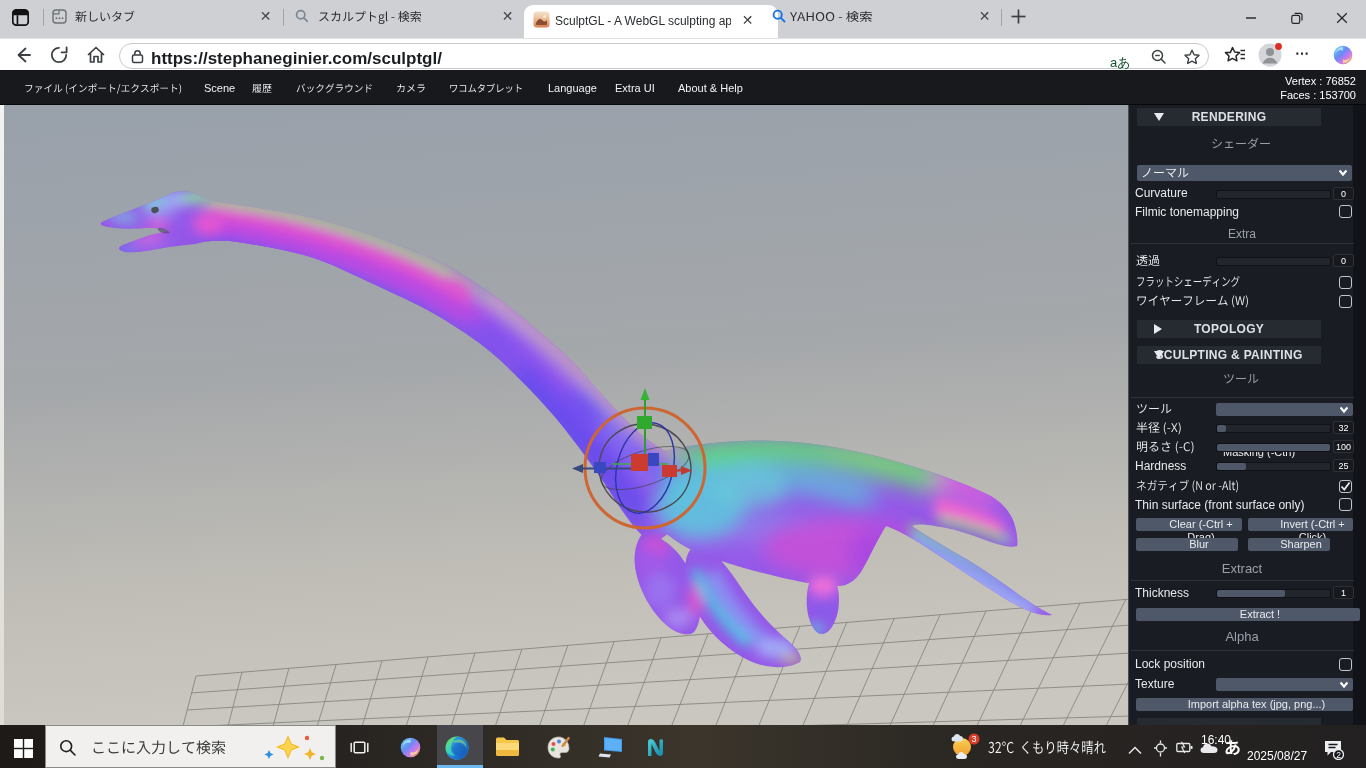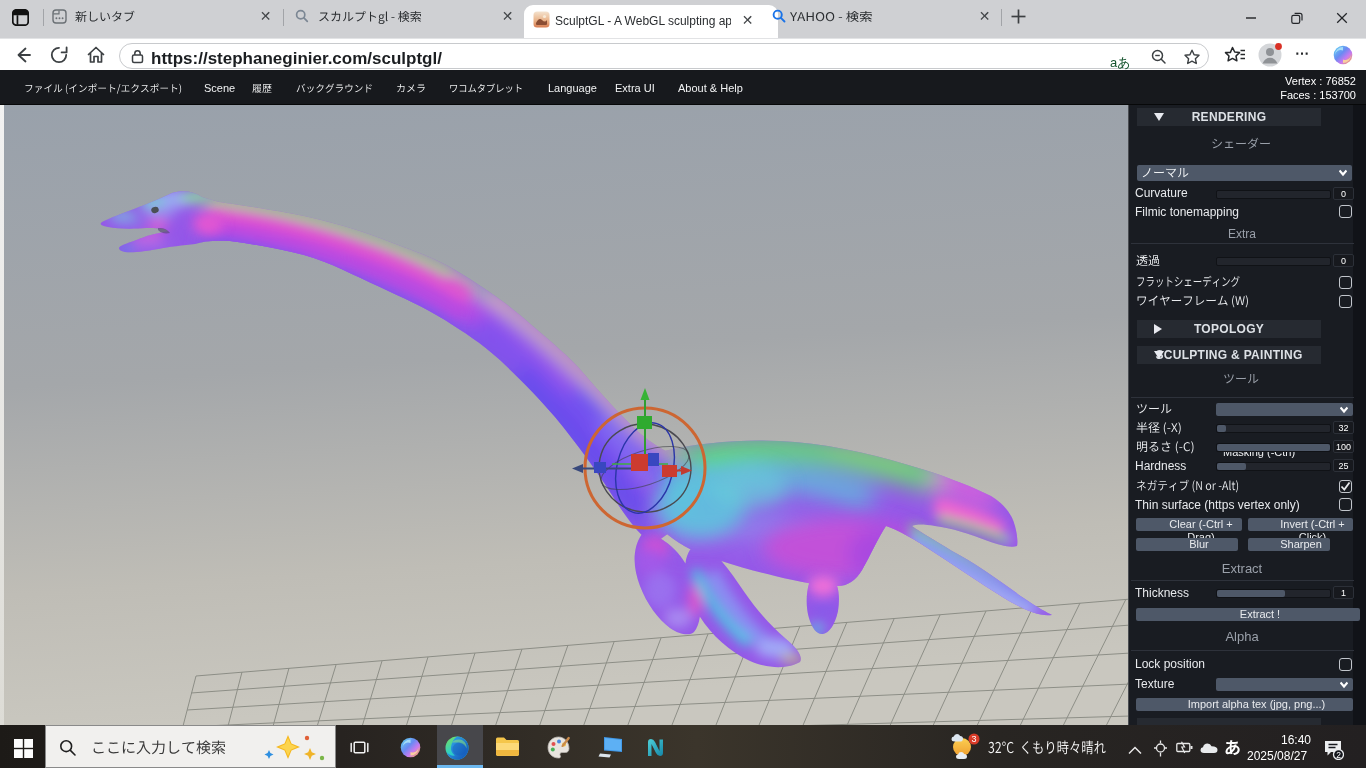--- a/index.html
+++ b/index.html
@@ -387,21 +387,21 @@
 <div class="plabel" style="top:354px">Hardness</div>
 <div class="slider" style="top:357px">
         <div class="sfill" style="width:29px"></div>
       </div>
 <div class="vbox" style="top:354px">25</div>
 <div class="chk" style="top:375px">
         <svg style="position:absolute;left:0px;top:0px" width="11" height="11" viewBox="0 0 11 11">
           <path d="M1.5 5.5 L4.3 8.5 L9.5 1.5" fill="none" stroke="#e8eaed" stroke-width="1.8"></path>
         </svg>
       </div>
-<div class="plabel" style="top:393px">Thin surface (https vertex only)</div>
+<div class="plabel" style="top:393px">Thin surface (front surface only)</div>
 <div class="chk" style="top:393px"></div>
 <div class="pbtn" style="left:7px;top:413px;width:106px">Clear (-Ctrl + Drag)</div>
 <div class="pbtn" style="left:119px;top:413px;width:105px">Invert (-Ctrl + Click)</div>
 <div class="pbtn" style="left:7px;top:433px;width:102px">Blur</div>
 <div class="pbtn" style="left:119px;top:433px;width:82px">Sharpen</div>
 <div class="sub" style="top:456px;font-size:13px">Extract</div>
 <div class="pdiv" style="top:475px"></div>
 <div class="plabel" style="top:481px">Thickness</div>
 <div class="slider" style="top:484px">
         <div class="sfill" style="width:68px"></div>
@@ -528,21 +528,21 @@
         <path d="M7.5 0.5 L7.5 3 M7.5 13 L7.5 16.5 M1 8 L3 8 M12 8 L14 8" stroke="#e8e8e8" stroke-width="1.3"></path>
       </svg>
 <svg class="abs" style="left:1176px;top:16px" width="18" height="13" viewBox="0 0 18 13">
         <rect x="0.8" y="2.5" width="13" height="8" rx="1" fill="none" stroke="#e8e8e8" stroke-width="1.3"></rect>
         <rect x="14.5" y="5" width="2" height="3" fill="#e8e8e8"></rect>
         <path d="M5.5 0.8 L8.5 6 L5.8 6 L8.8 12" fill="none" stroke="#e8e8e8" stroke-width="1.2"></path>
       </svg>
 <svg class="abs" style="left:1199px;top:17px" width="20" height="12" viewBox="0 0 20 12">
         <path d="M5 11 Q1.5 11 1.5 8 Q1.5 5.5 4 5.2 Q4.8 1.5 8.5 1.5 Q11.5 1.5 12.5 4.2 Q18.5 4.2 18.5 7.8 Q18.5 11 15 11 Z" fill="#e8eaec"></path>
       </svg>
-<div class="tbtxt" style="left:1241px;top:8px;width:70px;text-align:right">16:40</div>
+<div class="tbtxt" style="left:1201px;top:8px;width:70px;text-align:left">16:40</div>
 <div class="tbtxt" style="left:1247px;top:24px;width:70px;text-align:left">2025/08/27</div>
 <svg class="abs" style="left:1322px;top:13px" width="22" height="22" viewBox="0 0 22 22">
         <path d="M3 3 L19 3 L19 14 L9 14 L5.5 17.5 L5.5 14 L3 14 Z" fill="#eceef0"></path>
         <path d="M6.5 6.5 L15.5 6.5 M6.5 9.5 L13.5 9.5" stroke="#15171d" stroke-width="1.3"></path>
         <circle cx="16.5" cy="16.5" r="5" fill="#15171d" stroke="#eceef0" stroke-width="1.3"></circle>
         <text x="16.5" y="19.6" font-size="8.5" fill="#fff" text-anchor="middle" font-family="Liberation Sans">2</text>
       </svg>
 
   </div>
 

